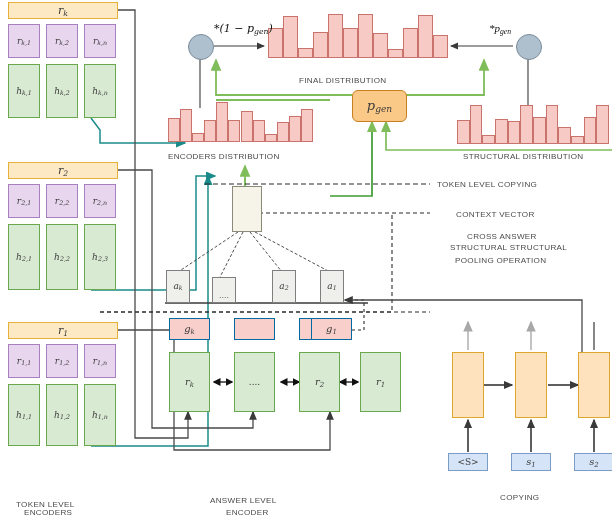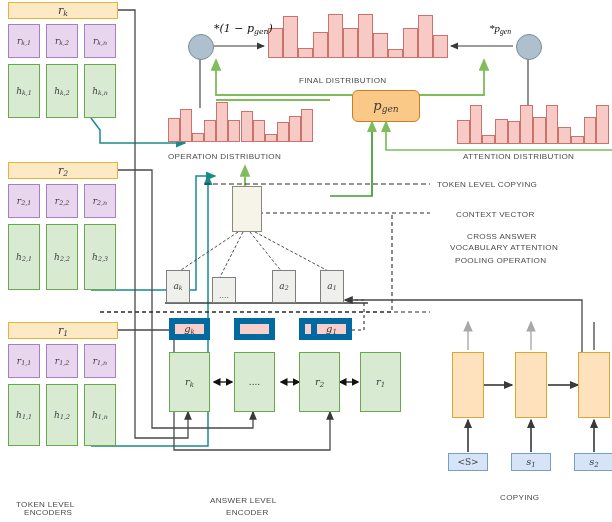--- a/index.html
+++ b/index.html
@@ -5,21 +5,21 @@
   html,body{margin:0;padding:0;background:#fff;}
   body{width:612px;height:522px;position:relative;overflow:hidden;
        font-family:"Liberation Sans",sans-serif;color:#3b3b3b;}
   #stage{position:absolute;left:0;top:0;width:612px;height:522px;}
   svg.layer{position:absolute;left:0;top:0;width:612px;height:522px;overflow:visible;}
   .box{position:absolute;box-sizing:border-box;display:flex;align-items:center;
        justify-content:center;font-style:italic;font-family:"DejaVu Serif",serif;}
   .bx-r{background:#e8d6ef;border:1px solid #a87fc0;}
   .bx-h{background:#d9ead3;border:1px solid #6aa84f;}
   .bx-rk{background:#fde9c4;border:1px solid #e8b23a;}
-  .bx-g{background:#f8cfcb;border:6px solid #0369a1;}
+  .bx-g{background:#f8cfcb;border:1px solid #0369a1;}
   .bx-a{background:#efefeb;border:1px solid #7f7f7f;}
   .bx-ctx{background:#f6f3e8;border:1px solid #8a8a7a;}
   .bx-dec{background:#fde2bd;border:1px solid #e0a72e;}
   .bx-tok{background:#d6e4f7;border:1px solid #7a9cc6;}
   .bx-pgen{background:#fbc987;border:1.2px solid #c87f20;border-radius:6px;}
   .lbl{position:absolute;font-size:8.1px;letter-spacing:.3px;color:#4a4a4a;
        font-family:"Liberation Sans",sans-serif;white-space:nowrap;}
   .mth{position:absolute;font-family:"DejaVu Serif",serif;font-style:italic;
         white-space:nowrap;color:#111;}
   .sub{font-size:.70em;vertical-align:-.22em;font-style:italic;}
@@ -210,54 +210,54 @@
         <div class="bar" style="left: 48.3333px; width: 12.0833px; height: 40px; bottom: 0px;"></div>
         <div class="bar" style="left: 60.4167px; width: 12.0833px; height: 22px; bottom: 0px;"></div>
         <div class="bar" style="left: 72.5px; width: 12.0833px; height: 31px; bottom: 0px;"></div>
         <div class="bar" style="left: 84.5833px; width: 12.0833px; height: 22px; bottom: 0px;"></div>
         <div class="bar" style="left: 96.6667px; width: 12.0833px; height: 8px; bottom: 0px;"></div>
         <div class="bar" style="left: 108.75px; width: 12.0833px; height: 20px; bottom: 0px;"></div>
         <div class="bar" style="left: 120.833px; width: 12.0833px; height: 26px; bottom: 0px;"></div>
         <div class="bar" style="left: 132.917px; width: 12.0833px; height: 33px; bottom: 0px;"></div>
       </div>
   </div>
-  <div class="lbl" style="left:168px;top:152px;">OPERATION DISTRIBUTION</div>
+  <div class="lbl" style="left:168px;top:152px;">ENCODERS DISTRIBUTION</div>
 
   <div style="position:absolute;left:457px;top:100px;width:152px;height:44px;">
     <div class="barwrap" style="position:absolute;left:0;bottom:0;width:152px;height:44px;">
         <div class="bar" style="left: 0px; width: 12.6667px; height: 24px; bottom: 0px;"></div>
         <div class="bar" style="left: 12.6667px; width: 12.6667px; height: 39px; bottom: 0px;"></div>
         <div class="bar" style="left: 25.3333px; width: 12.6667px; height: 9px; bottom: 0px;"></div>
         <div class="bar" style="left: 38px; width: 12.6667px; height: 25px; bottom: 0px;"></div>
         <div class="bar" style="left: 50.6667px; width: 12.6667px; height: 23px; bottom: 0px;"></div>
         <div class="bar" style="left: 63.3333px; width: 12.6667px; height: 39px; bottom: 0px;"></div>
         <div class="bar" style="left: 76px; width: 12.6667px; height: 27px; bottom: 0px;"></div>
         <div class="bar" style="left: 88.6667px; width: 12.6667px; height: 39px; bottom: 0px;"></div>
         <div class="bar" style="left: 101.333px; width: 12.6667px; height: 17px; bottom: 0px;"></div>
         <div class="bar" style="left: 114px; width: 12.6667px; height: 8px; bottom: 0px;"></div>
         <div class="bar" style="left: 126.667px; width: 12.6667px; height: 27px; bottom: 0px;"></div>
         <div class="bar" style="left: 139.333px; width: 12.6667px; height: 39px; bottom: 0px;"></div>
       </div>
   </div>
-  <div class="lbl" style="left:463px;top:152px;">ATTENTION DISTRIBUTION</div>
+  <div class="lbl" style="left:463px;top:152px;">STRUCTURAL DISTRIBUTION</div>
 
   <div class="circ" style="left:188px;top:34px;width:24px;height:24px;"></div>
   <div class="circ" style="left:516px;top:34px;width:24px;height:24px;"></div>
 
   <div class="mth" style="left:214px;top:22px;font-size:11px;">*(1 − <em>p</em><span class="sub">gen</span>)</div>
   <div class="mth" style="left:489px;top:22px;font-size:11px;font-family:Liberation Serif, serif;">*<em>p</em><span class="sub">gen</span></div>
 
-  <div class="box bx-pgen" style="left:352px;top:90px;width:68px;height:32px;font-size:13px;">
+  <div class="box bx-pgen" style="left:352px;top:90px;width:55px;height:32px;font-size:13px;">
     <span>p<span class="sub">gen</span></span>
   </div>
 
   <div class="lbl" style="left:437px;top:180px;">TOKEN LEVEL COPYING</div>
   <div class="lbl" style="left:456px;top:210px;">CONTEXT VECTOR</div>
   <div class="lbl" style="left:467px;top:232px;">CROSS ANSWER</div>
-  <div class="lbl" style="left:450px;top:243px;">VOCABULARY ATTENTION</div>
+  <div class="lbl" style="left:450px;top:243px;">STRUCTURAL STRUCTURAL</div>
   <div class="lbl" style="left:455px;top:256px;">POOLING OPERATION</div>
 
   <div class="box bx-ctx" style="left:232px;top:186px;width:30px;height:46px;"></div>
 
   <div class="box bx-a" style="left:166px;top:270px;width:24px;height:33px;font-size:9px;">
     <span>a<span class="sub">k</span></span>
   </div>
   <div class="box bx-a" style="left:212px;top:277px;width:24px;height:26px;font-size:8px;align-items:flex-end;padding-bottom:2px;">
     <span>....</span>
   </div>

